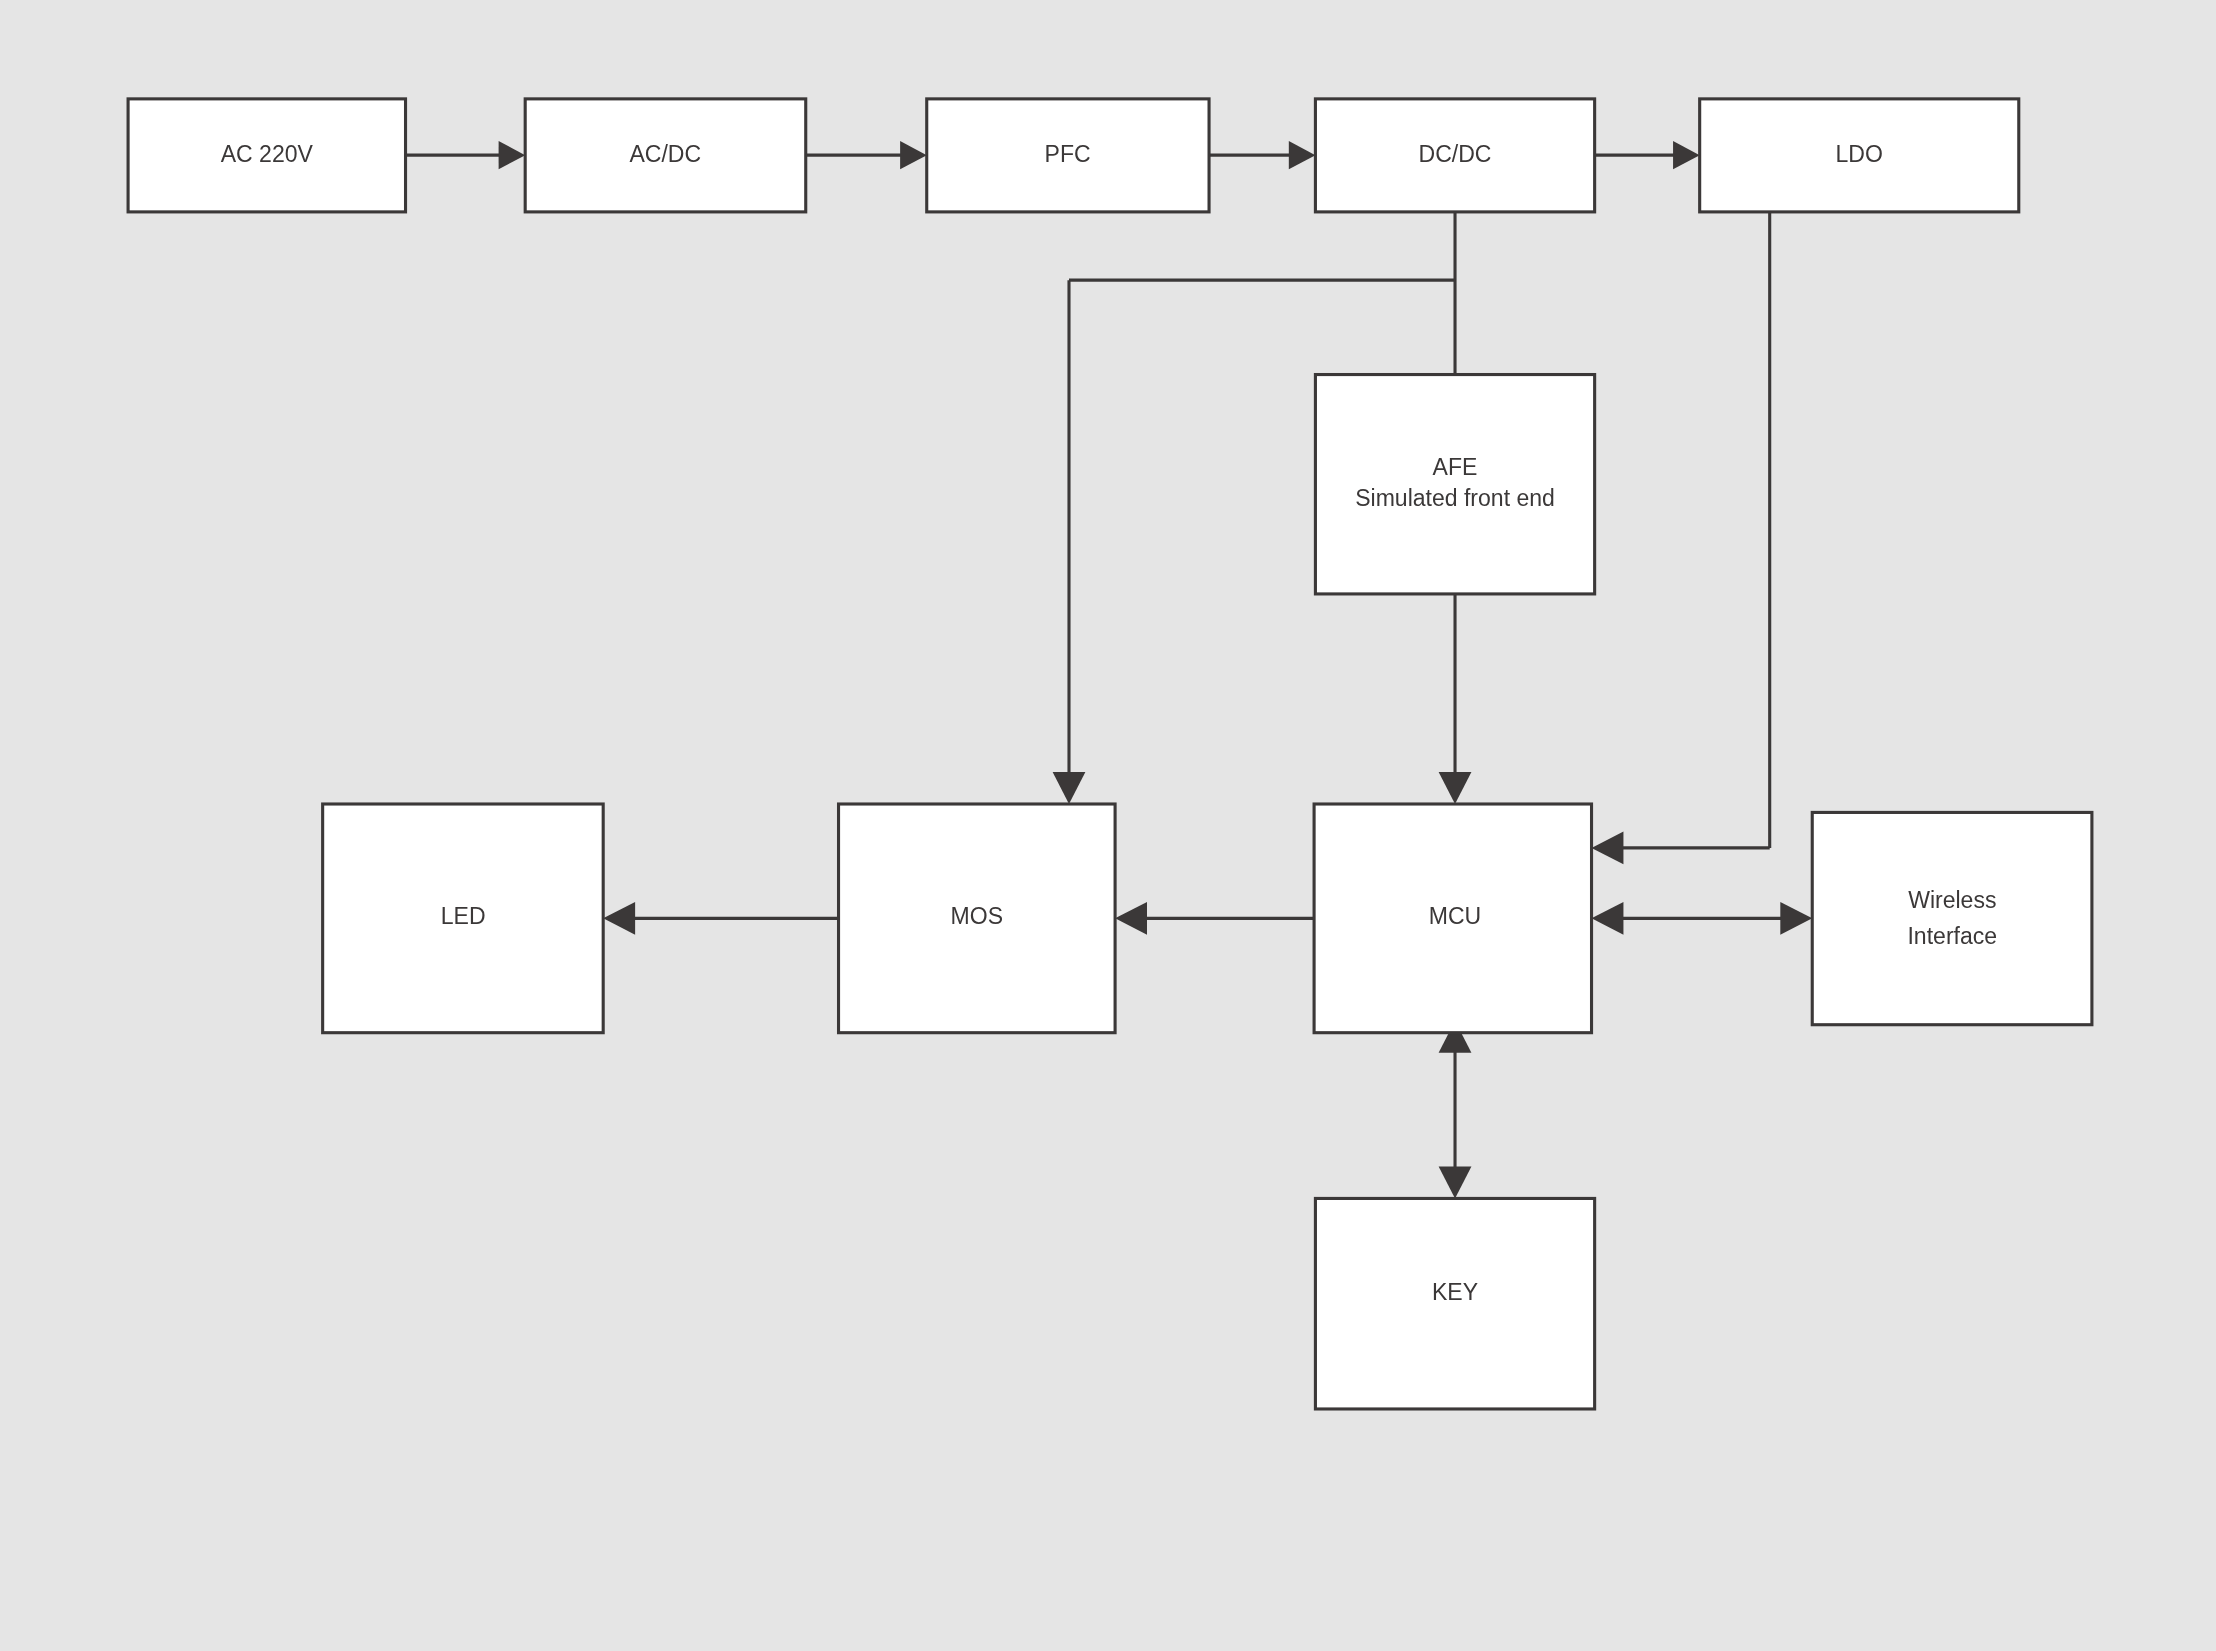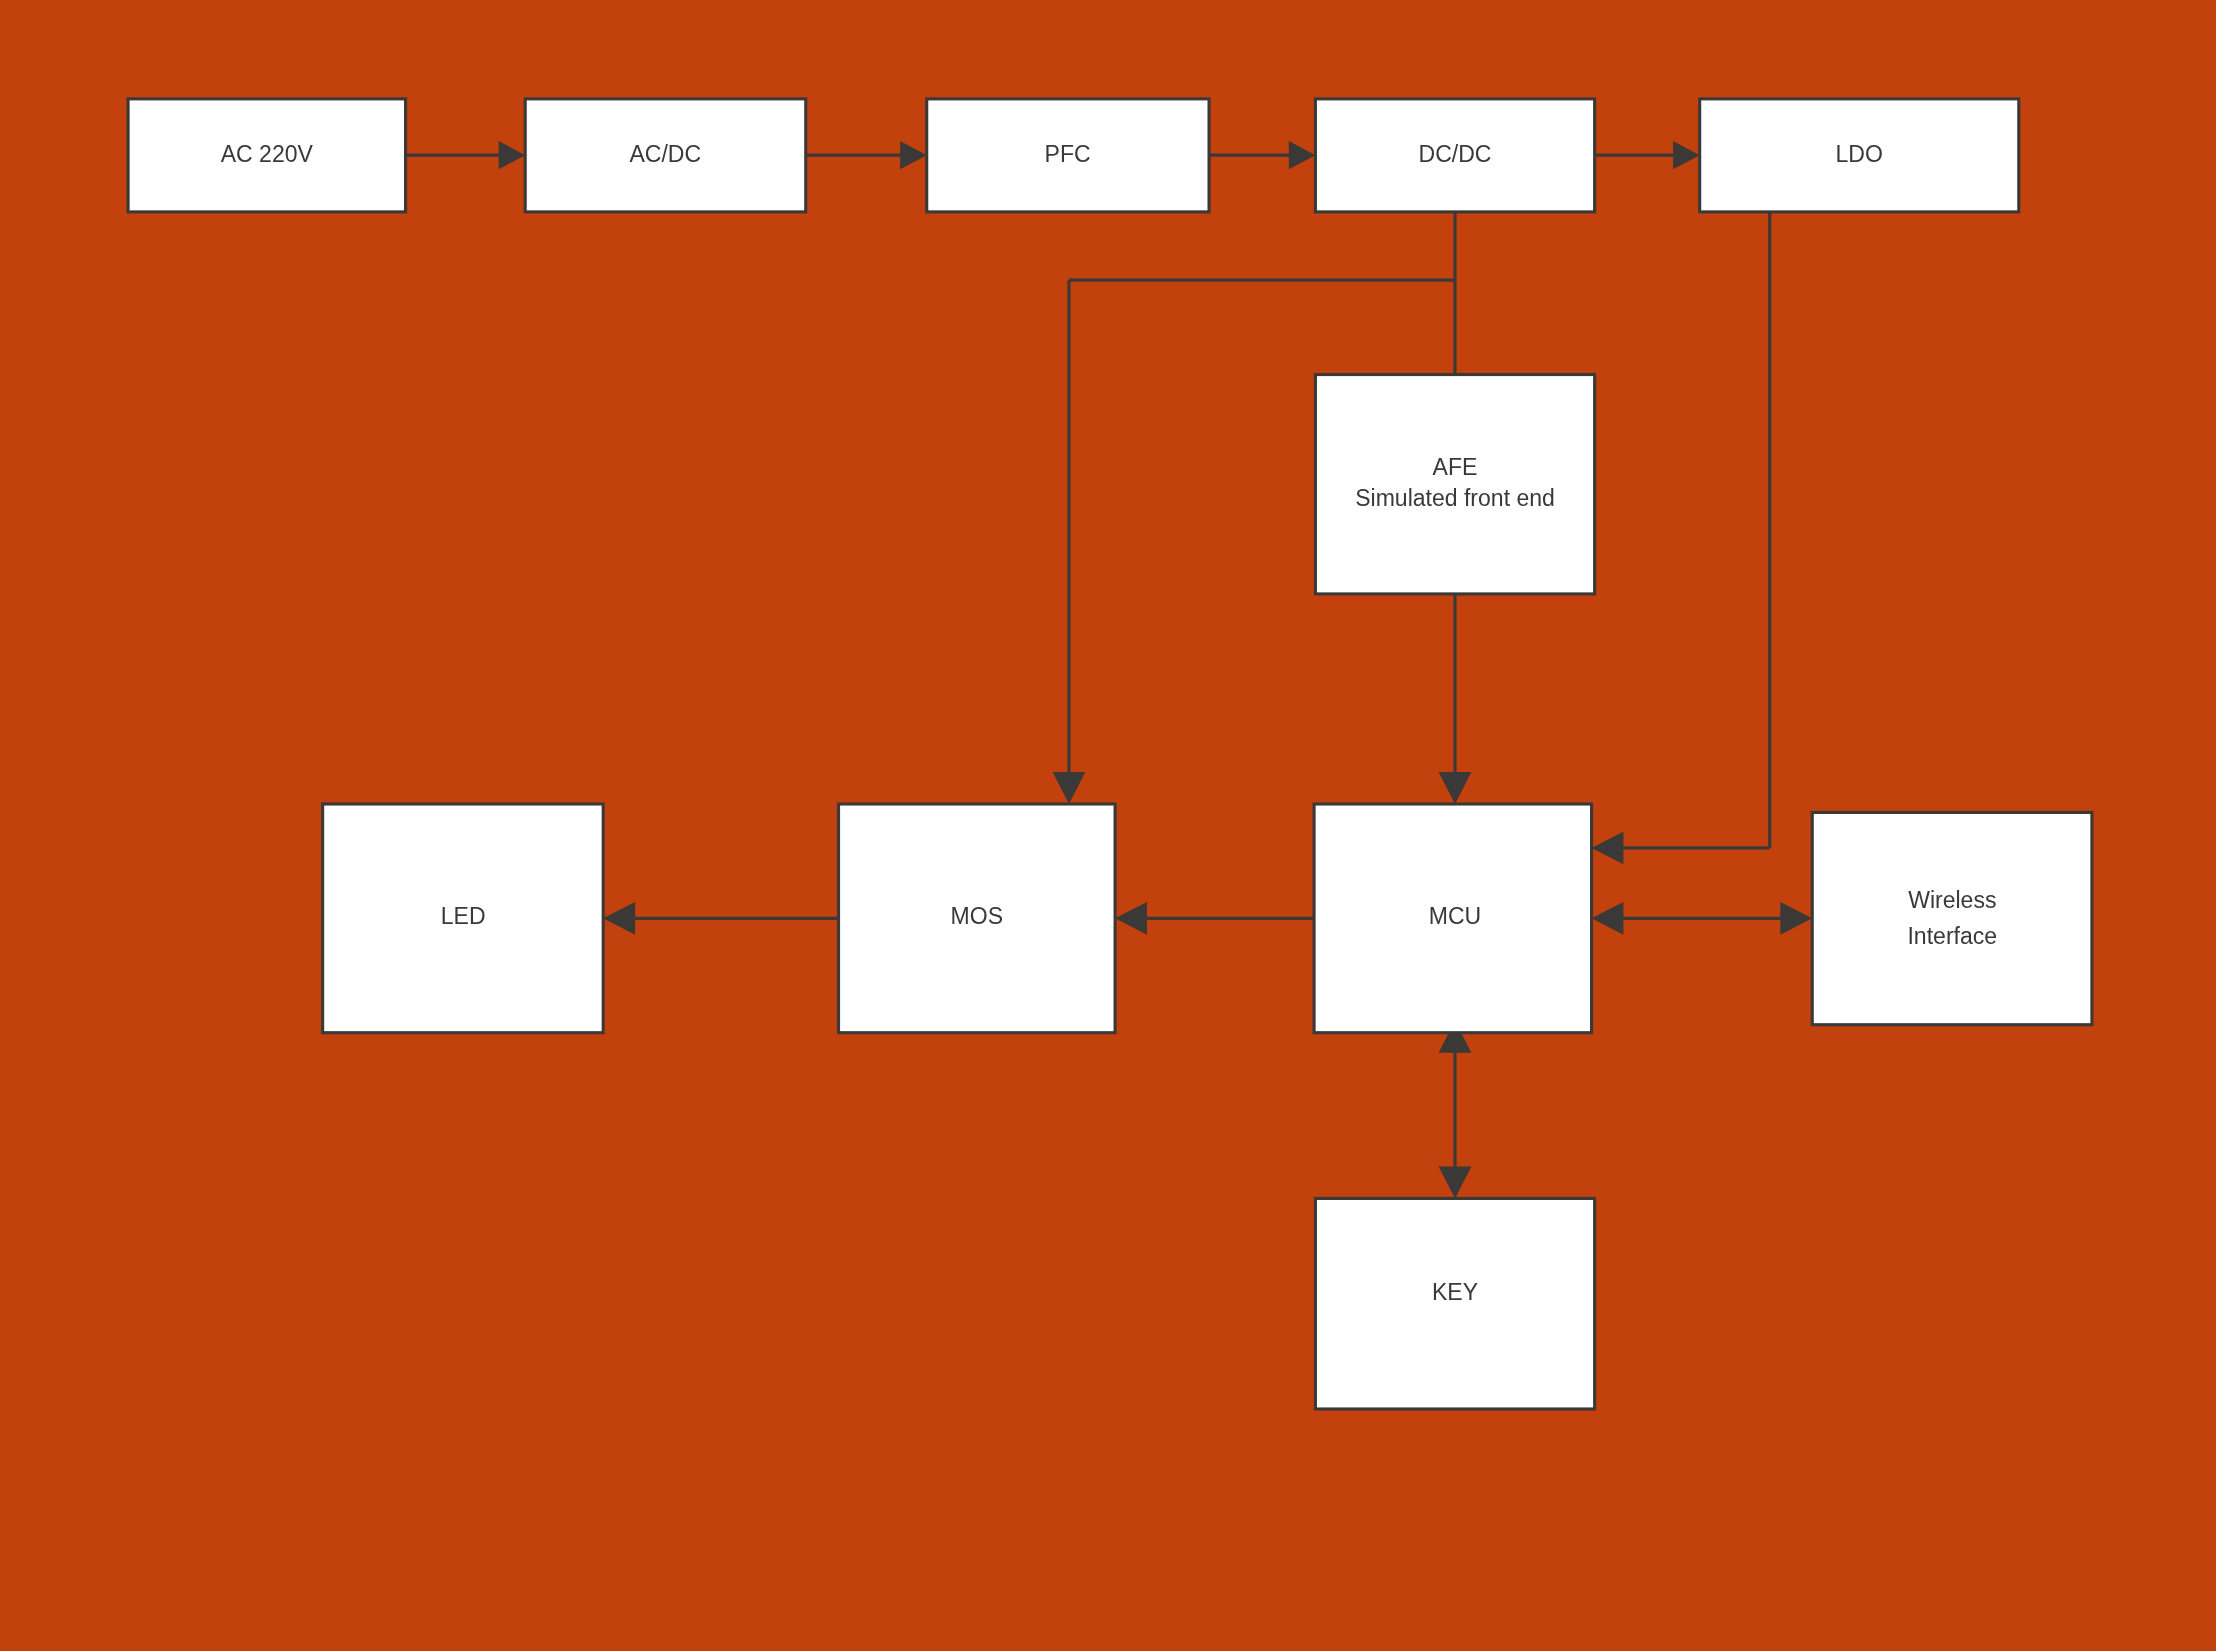--- a/index.html
+++ b/index.html
@@ -11,21 +11,21 @@
   body {
     width: 2216px;
     height: 1651px;
     overflow: hidden;
     font-family: "Liberation Sans", sans-serif;
   }
   #diagram-root {
     position: relative;
     width: 2216px;
     height: 1651px;
-    background: #c2410c;
+    background: #e5e5e5;
   }
   svg.canvas {
     position: absolute;
     top: 0;
     left: 0;
     width: 2216px;
     height: 1651px;
     display: block;
   }
   .node-rect {

